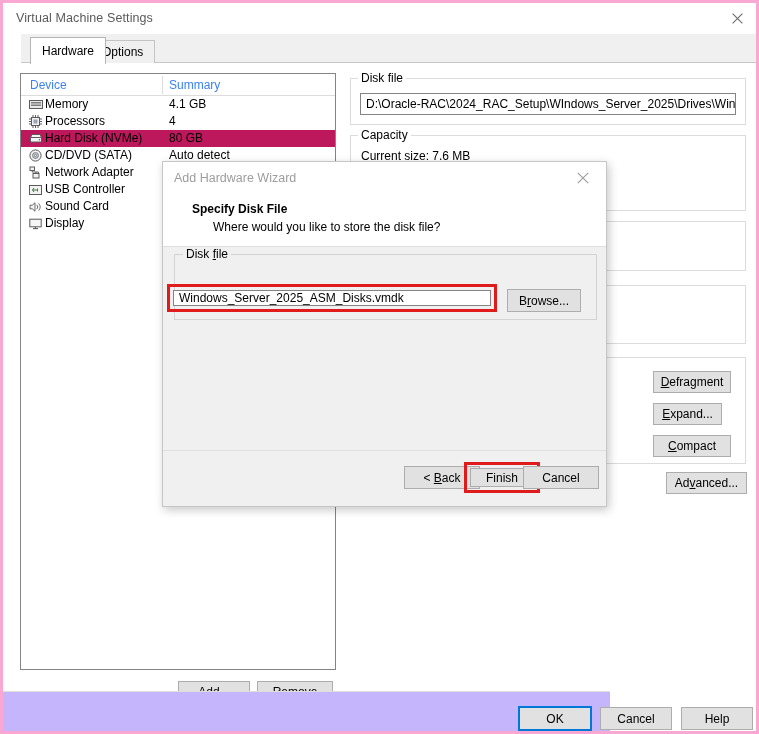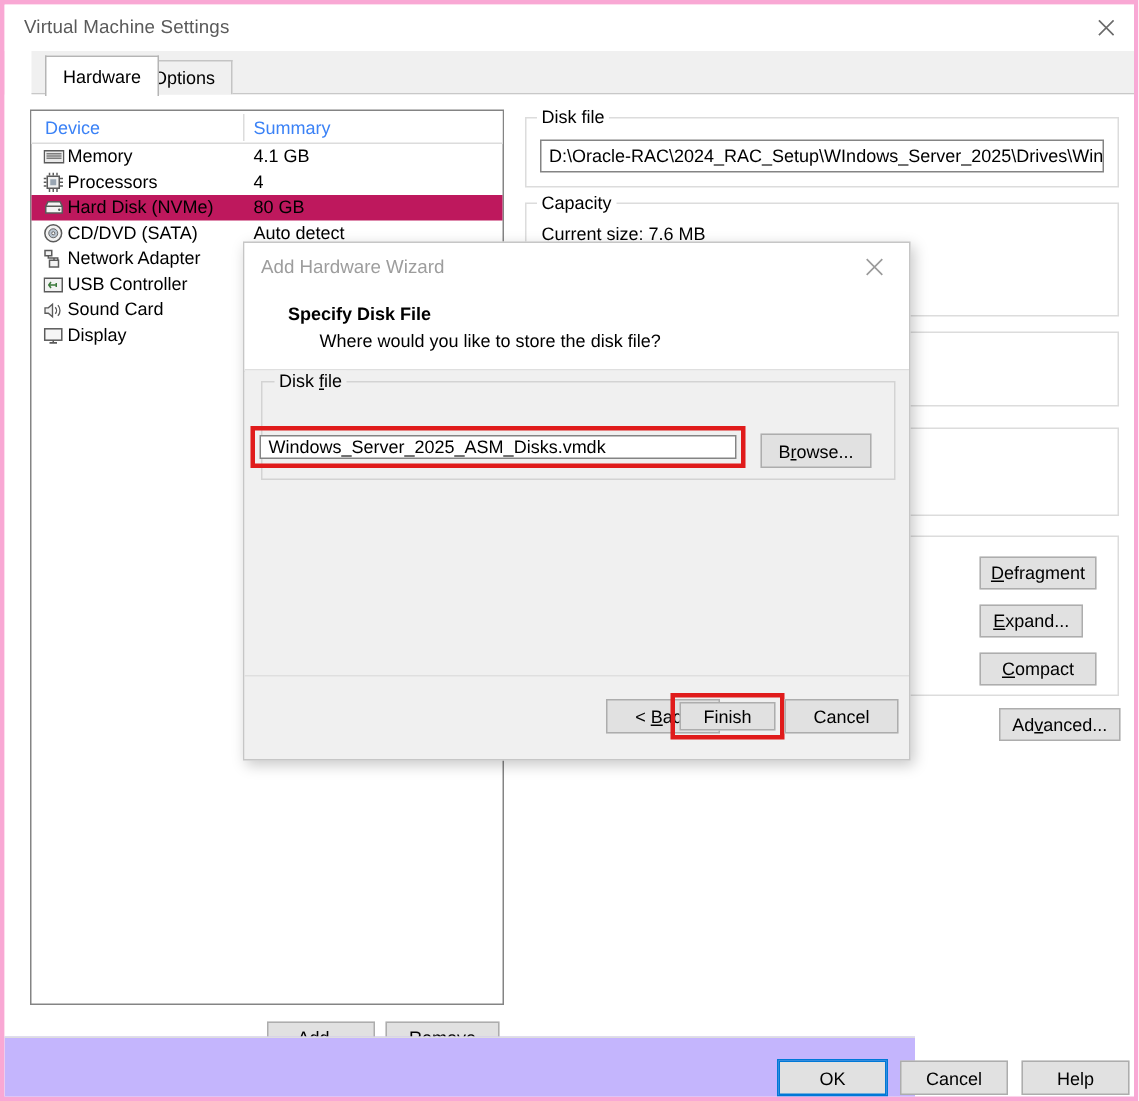--- a/index.html
+++ b/index.html
@@ -227,21 +227,21 @@
   }
   .btn-finish {
     position: absolute; left: 3px; top: 3px; right: 3px; bottom: 3px;
     background:#e1e1e1; border:1px solid #adadad;
     display:flex; align-items:center; justify-content:center; font-size:12px;
   }
   .btn-dcancel{ position: absolute; left: 519px; top: 15px; width: 76px; height: 23px; }
 
   
   .modal .btn-back   { left: 200px; }
-  .modal .btn-finish-hl { left: 284px; text-decoration: underline; }
+  .modal .btn-finish-hl { left: 301px; text-decoration: underline; }
   .modal .btn-dcancel{ left: 360px; }
 </style>
 </head>
 <body>
 
 <div id="app">
 
   <div class="titlebar">
     <div class="title">Virtual Machine Settings</div>
     <div class="win-close">

